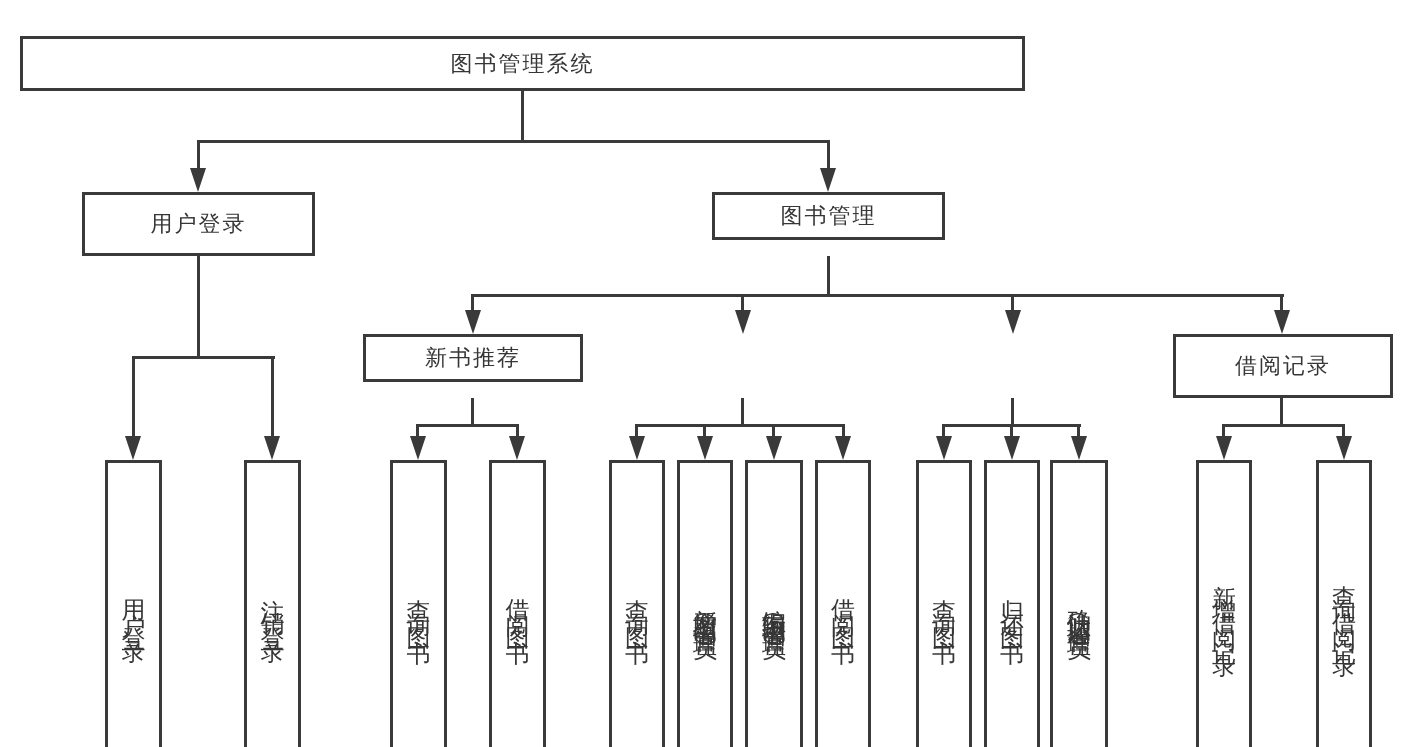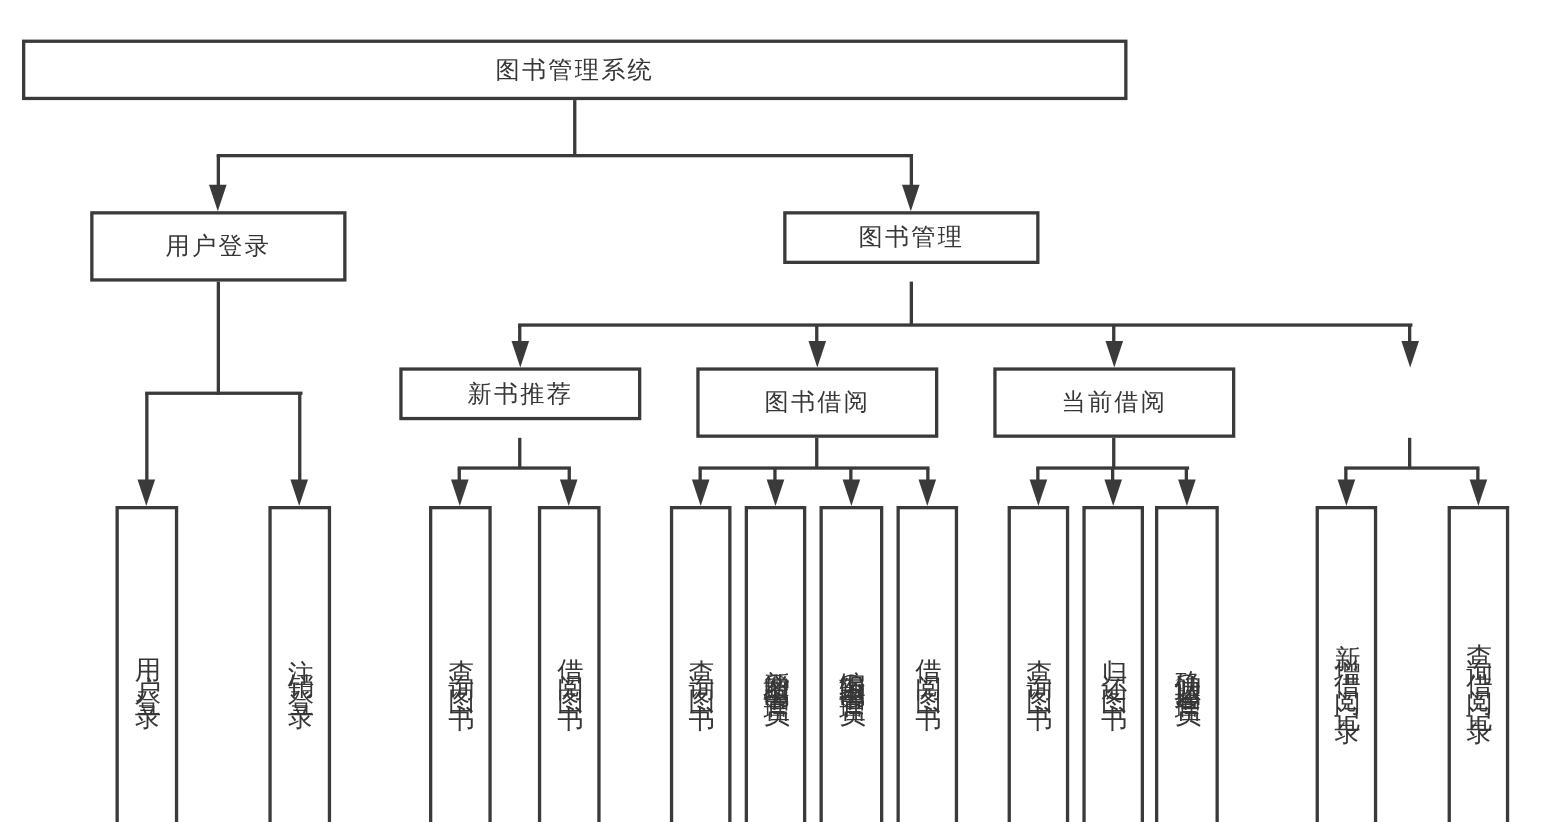--- a/index.html
+++ b/index.html
@@ -63,22 +63,21 @@
 <body>
 
 <div class="canvas">
 
   <div class="box" style="left:20px;top:13px;width:1005px;height:55px">图书管理系统</div>
 
   <div class="box" style="left:82px;top:169px;width:233px;height:64px">用户登录</div>
   <div class="box" style="left:712px;top:169px;width:233px;height:48px">图书管理</div>
 
   <div class="box" style="left:363px;top:311px;width:220px;height:48px">新书推荐</div>
-  <div class="box" style="left:633px;top:311px;width:220px;height:64px">图书借阅</div>
-  <div class="box" style="left:903px;top:311px;width:220px;height:64px">当前借阅</div>
+  <div class="box" style="left:1173px;top:311px;width:220px;height:64px">借阅记录</div>
 
   <div class="box vbox vshort" style="left:105px;top:437px;width:57px;height:296px">用户登录</div>
   <div class="box vbox vshort" style="left:244px;top:437px;width:57px;height:296px">注销登录</div>
 
   <div class="box vbox vshort" style="left:390px;top:437px;width:57px;height:296px">查询图书</div>
   <div class="box vbox vshort" style="left:489px;top:437px;width:57px;height:296px">借阅图书</div>
 
   <div class="box vbox vshort" style="left:609px;top:437px;width:56px;height:296px">查询图书</div>
   <div class="box vbox vlong" style="left:677px;top:437px;width:56px;height:296px">新增图书（管理员）</div>
   <div class="box vbox vlong" style="left:745px;top:437px;width:58px;height:296px">编辑图书（管理员）</div>

